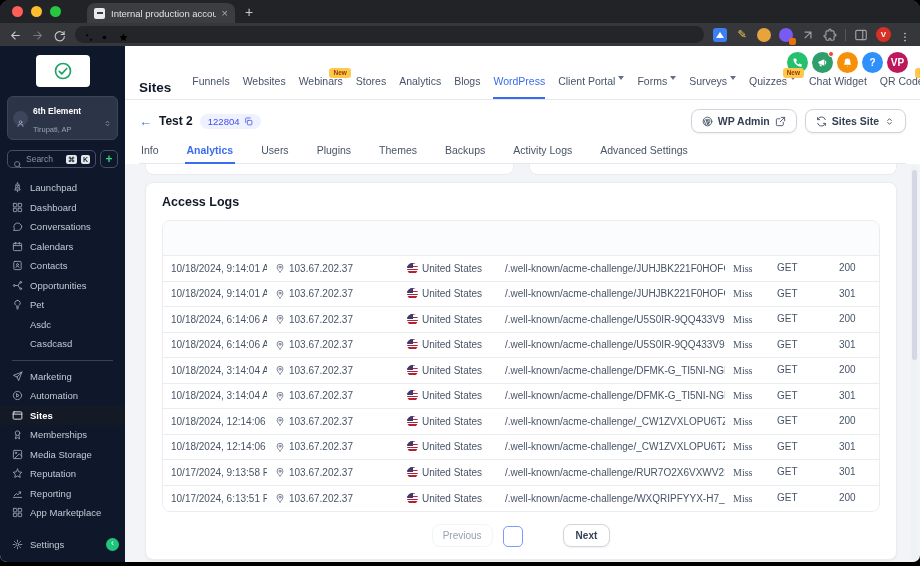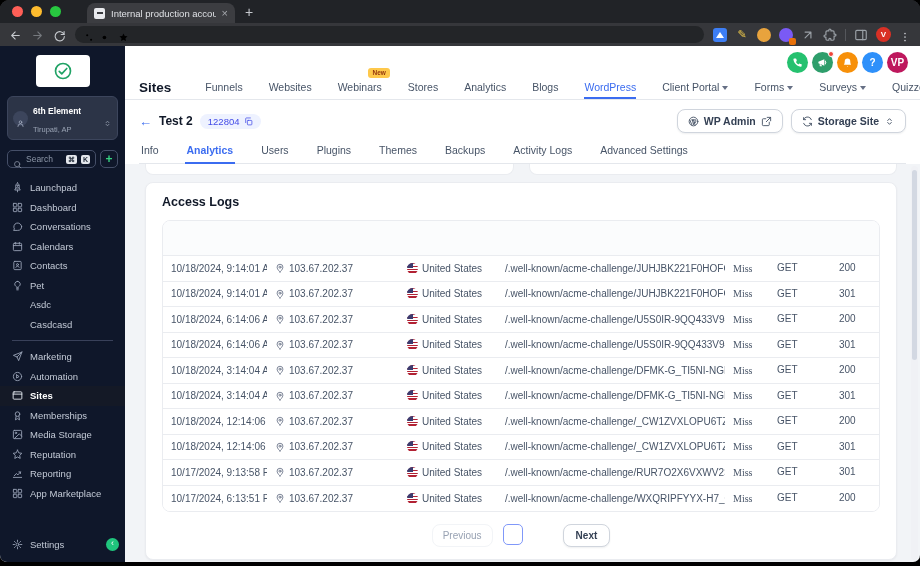--- a/index.html
+++ b/index.html
@@ -70,21 +70,21 @@
 
   
   .main { flex:1; display:flex; flex-direction:column; min-width:0; position:relative; }
   .header { background:#fff; border-bottom:1px solid #e4e7ec; padding:3px 12px 0 14px; flex:none; }
   .header-top { height:26px; display:flex; justify-content:flex-end; align-items:center; gap:4px; }
   .fab { width:21px; height:21px; border-radius:50%; display:flex; align-items:center; justify-content:center; color:#fff; position:relative; font-size:10px; font-weight:bold; }
   .fab .ic { width:11px; height:11px; }
   .fab-dot { position:absolute; top:-1px; right:-1px; width:6px; height:6px; background:#f04438; border-radius:50%; border:1px solid #fff; }
   .header-nav { height:24px; display:flex; align-items:center; gap:13px; }
   .hnav-title { font-size:13.5px; font-weight:bold; color:#101828; margin-right:8px; }
-  .hnav-item { font-size:10.5px; color:#475467; height:100%; display:flex; align-items:center; gap:3px; position:relative; white-space:nowrap; cursor:default;margin-left:13px; }
+  .hnav-item { font-size:10.5px; color:#475467; height:100%; display:flex; align-items:flex-start; gap:3px; position:relative; white-space:nowrap; cursor:default; }
   .hnav-item.active { color:#3b6cf0; box-shadow:inset 0 -2px 0 #3b6cf0; }
   .hnav-item .badge-new { position:absolute; top:-7px; right:-8px; }
   .badge-new { background:#fec84b; color:#93370d; font-size:6.5px; font-weight:bold; padding:1px 4px; border-radius:3px; line-height:1.3; }
   .caret-dn { width:0; height:0; border-left:3.5px solid transparent; border-right:3.5px solid transparent; border-top:4px solid #667085; margin-top:1px; }
   .hnav-sep { width:1px; height:15px; background:#e4e7ec; margin-left:2px; }
   .hnav-gear { width:13px; height:13px; color:#667085; }
 
   .subheader { background:#fff; padding:9px 14px 0; flex:none; }
   .crumb-row { display:flex; align-items:center; }
   .back-arrow { color:#3b6cf0; font-size:13px; margin-right:7px; }
@@ -114,21 +114,21 @@
   .cell:nth-child(1){ width:104px; flex:none; }
   .cell:nth-child(2){ width:132px; flex:none;align-items:center; }
   .cell:nth-child(3){ width:98px; flex:none; }
   .cell:nth-child(4){ flex:1; min-width:0; }
   .cell:nth-child(5){ width:44px; flex:none;font-family:Liberation Serif, serif; }
   .cell:nth-child(6){ width:54px; flex:none; white-space:normal; line-height:1.25; }
   .cell:nth-child(7){ width:48px; flex:none; white-space:normal; line-height:1.25;margin-left:8px; }
   .pin-ic { width:10px; height:10px; color:#667085; flex:none; }
   .flag { width:11px; height:11px; border-radius:50%; flex:none; position:relative; overflow:hidden; background:repeating-linear-gradient(#b22234 0 1.4px, #fff 1.4px 2.8px); }
   .flag::before { content:""; position:absolute; top:0; left:0; width:6px; height:5px; background:#3c3b6e; }
-  .pagination { margin-top:12px; display:flex; justify-content:center; align-items:flex-start; gap:10px; }
+  .pagination { margin-top:12px; display:flex; justify-content:center; align-items:flex-end; gap:10px; }
   .pg-prev { font-size:10px; color:#98a2b3; padding:5px 10px; border:1px solid #f2f4f7; border-radius:8px; }
   .pg-pages { display:flex; align-items:center; gap:10px; }
   .page { font-size:10px; color:#475467; min-width:20px; height:21px; display:flex; align-items:center; justify-content:center; border-radius:5px; }
   .page.active { border:1px solid #8098f9; color:#444ce7; background:#fff; }
   .pg-next { font-size:10px; font-weight:bold; color:#344054; padding:5px 12px; border:1px solid #d0d5dd; border-radius:8px; background:#fff; box-shadow:0 1px 2px rgba(16,24,40,.07); }
   .scrollbar { position:absolute; top:2px; right:2px; bottom:2px; width:7px; background:#f0f1f5; border-radius:4px; }
   .scroll-thumb { position:absolute; top:4px; left:1px; width:5px; height:190px; background:#d3d8e2; border-radius:3px; }
 </style>
 </head>
 <body>
@@ -282,20 +282,29 @@
           <div class="side-item">
             <span class="ic"><svg viewBox="0 0 24 24">
                 <rect x="4" y="3" width="16" height="18" rx="2"></rect>
                 <circle cx="12" cy="10" r="2.2"></circle>
                 <path d="M8.5 16c.7-1.8 2-2.7 3.5-2.7s2.8.9 3.5 2.7"></path>
               </svg></span>
             <span>Contacts</span>
           </div>
           <div class="side-item">
             <span class="ic"><svg viewBox="0 0 24 24">
+                <circle cx="5" cy="12" r="2"></circle>
+                <circle cx="19" cy="5" r="2"></circle>
+                <circle cx="19" cy="19" r="2"></circle>
+                <path d="M7 12h6M13 12l4-6M13 12l4 6"></path>
+              </svg></span>
+            <span>Opportunities</span>
+          </div>
+          <div class="side-item">
+            <span class="ic"><svg viewBox="0 0 24 24">
                 <path d="M12 3a6 6 0 0 1 3.3 11c-.8.5-1.3 1.2-1.3 2h-4c0-.8-.5-1.5-1.3-2A6 6 0 0 1 12 3z"></path>
                 <path d="M10 19h4M10.5 21.5h3"></path>
               </svg></span>
             <span>Pet</span>
           </div>
           <div class="side-item">
             <span class="ic"></span>
             <span>Asdc</span>
           </div>
           <div class="side-item">
@@ -485,21 +494,21 @@
                   </svg></span>
               <span>WP Admin</span>
               <span class="ic"><svg viewBox="0 0 24 24">
                     <path d="M13.5 3H21v7.5M21 3l-9.5 9.5M18 13.5V19a2 2 0 0 1-2 2H5a2 2 0 0 1-2-2V8a2 2 0 0 1 2-2h5.5"></path>
                   </svg></span>
             </span>
             <span class="btn">
               <span class="ic"><svg viewBox="0 0 24 24">
                     <path d="M20.5 8A9 9 0 0 0 5 5.5L3.5 8M3.5 16a9 9 0 0 0 15.5 2.5L20.5 16M3.5 3.5V8H8M20.5 20.5V16H16"></path>
                   </svg></span>
-              <span>Storage Site</span>
+              <span>Sites Site</span>
               <span class="ic"><svg viewBox="0 0 24 24">
                     <path d="M8 10l4-4.2L16 10M8 14l4 4.2L16 14"></path>
                   </svg></span>
             </span>
           </span>
         </div>
         <div class="wp-tabs">
 
         <span class="wp-tab"><span>Info</span></span>
             <span class="wp-tab active"><span>Analytics</span></span>

